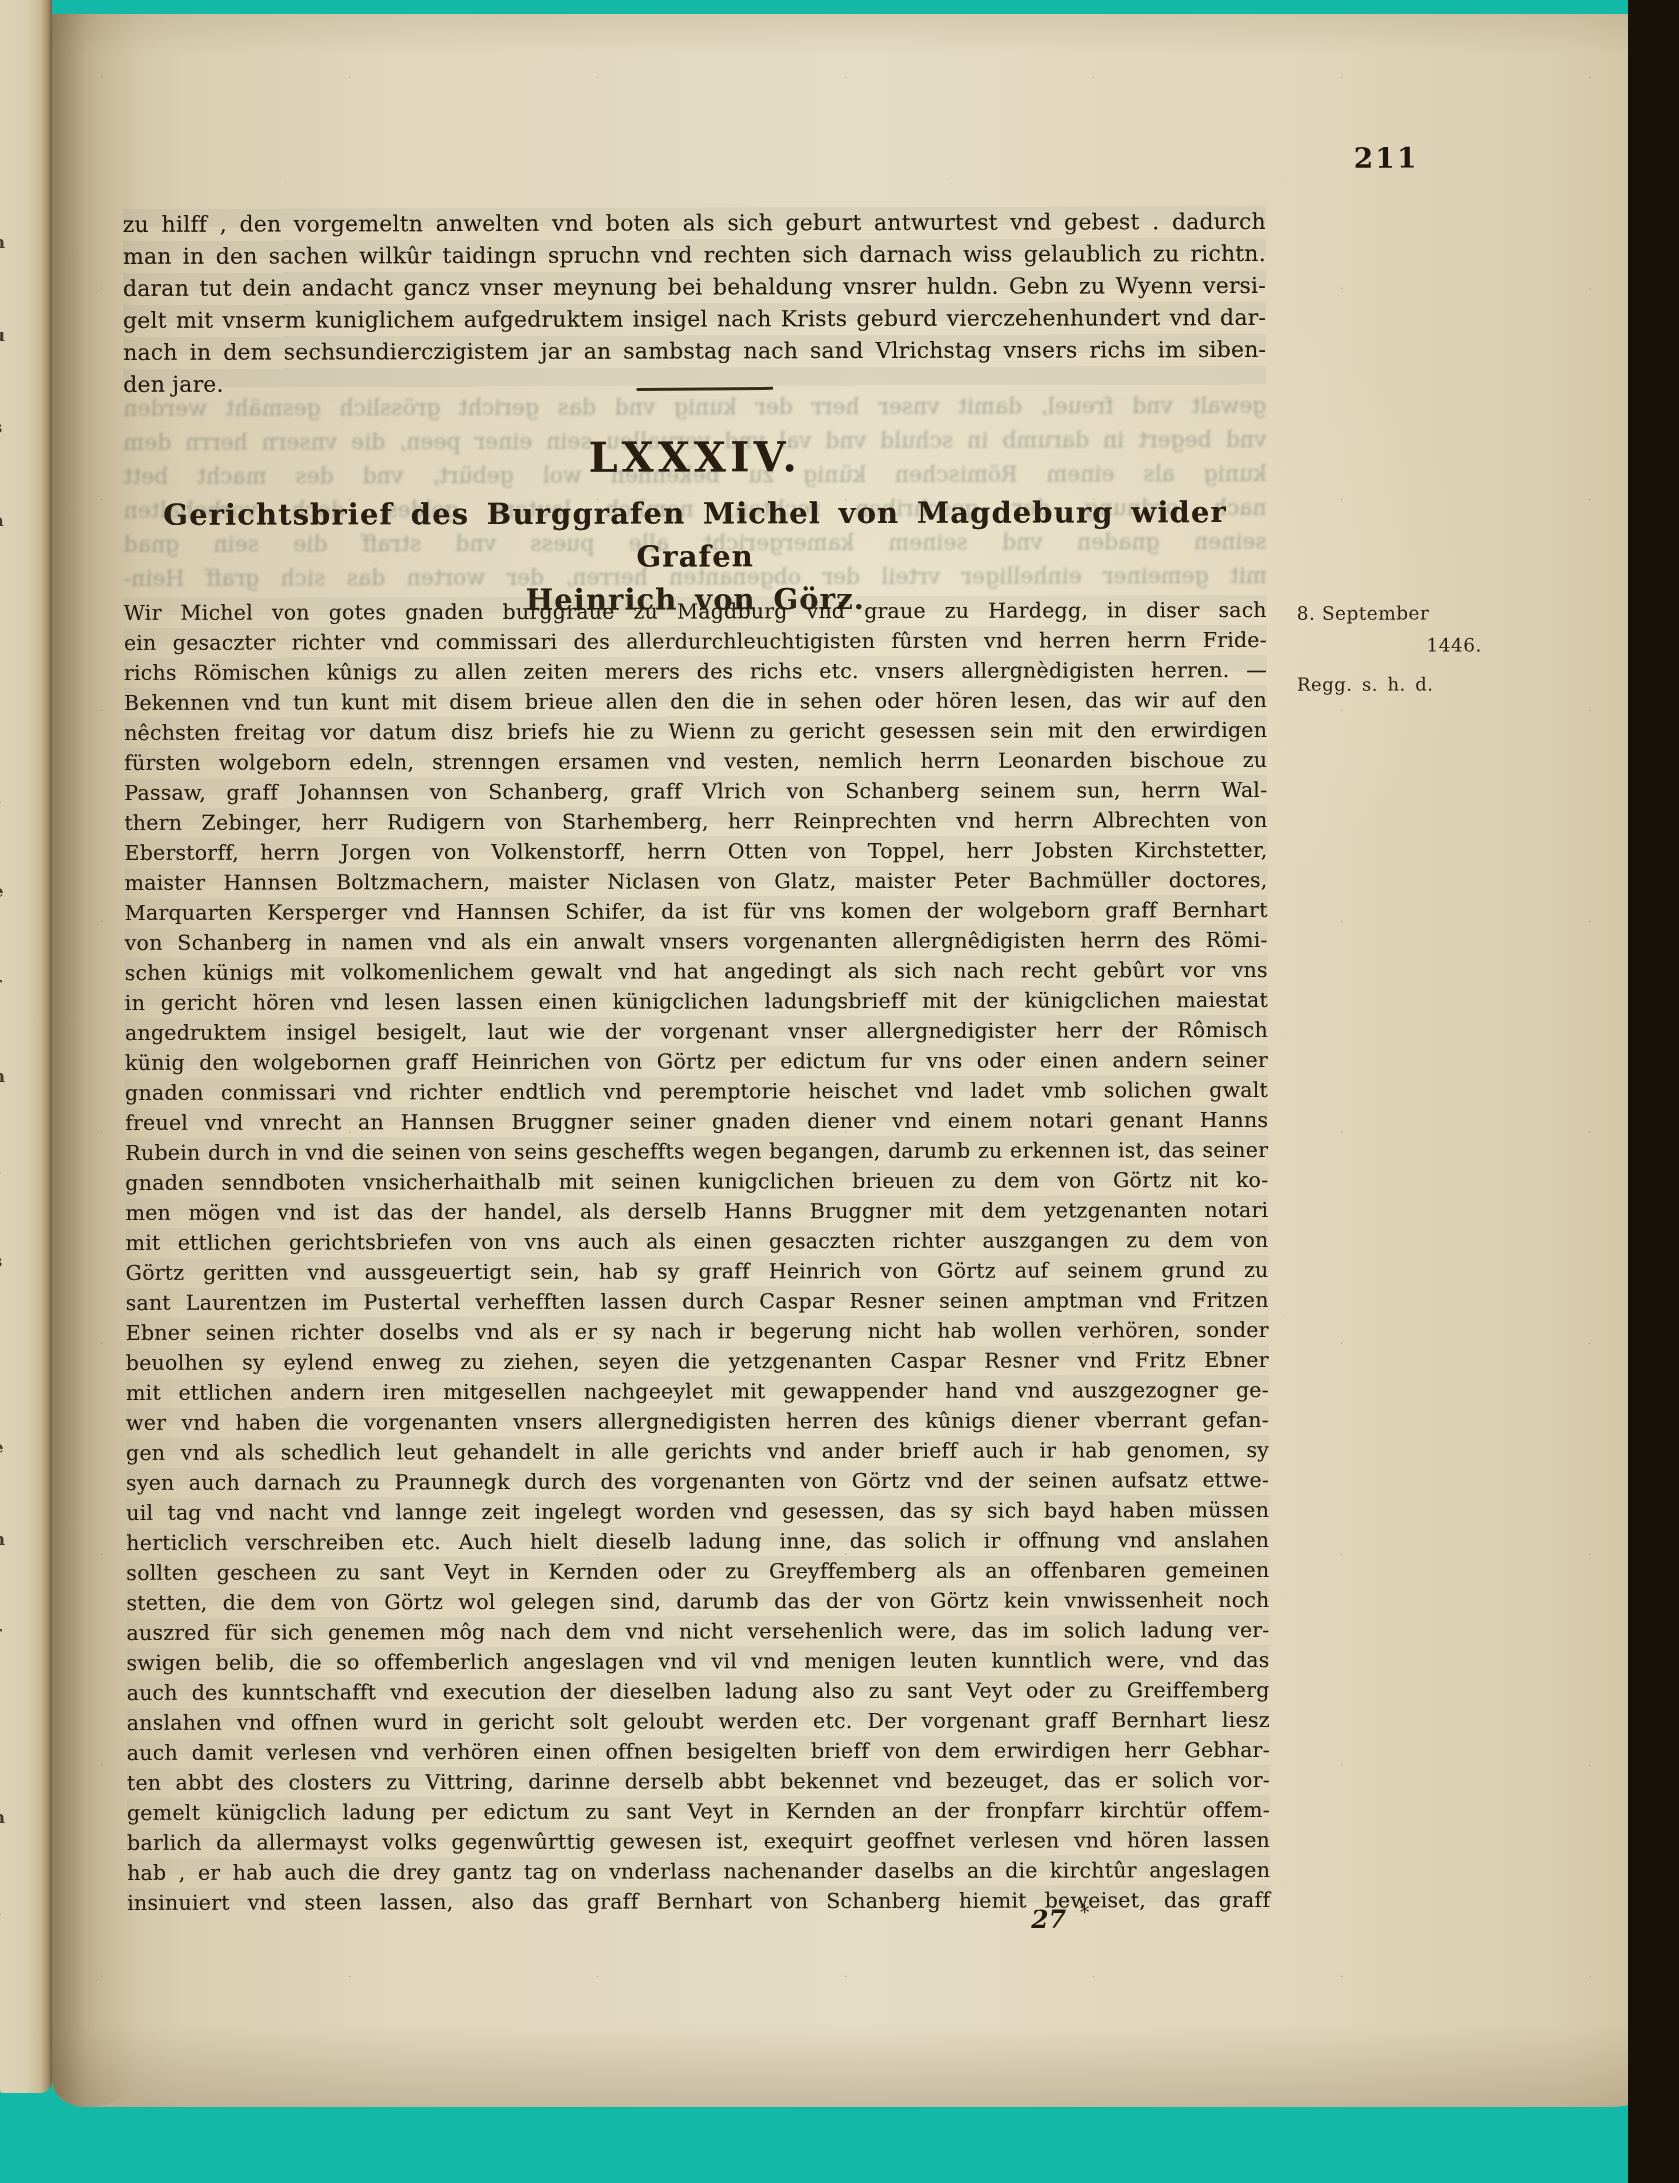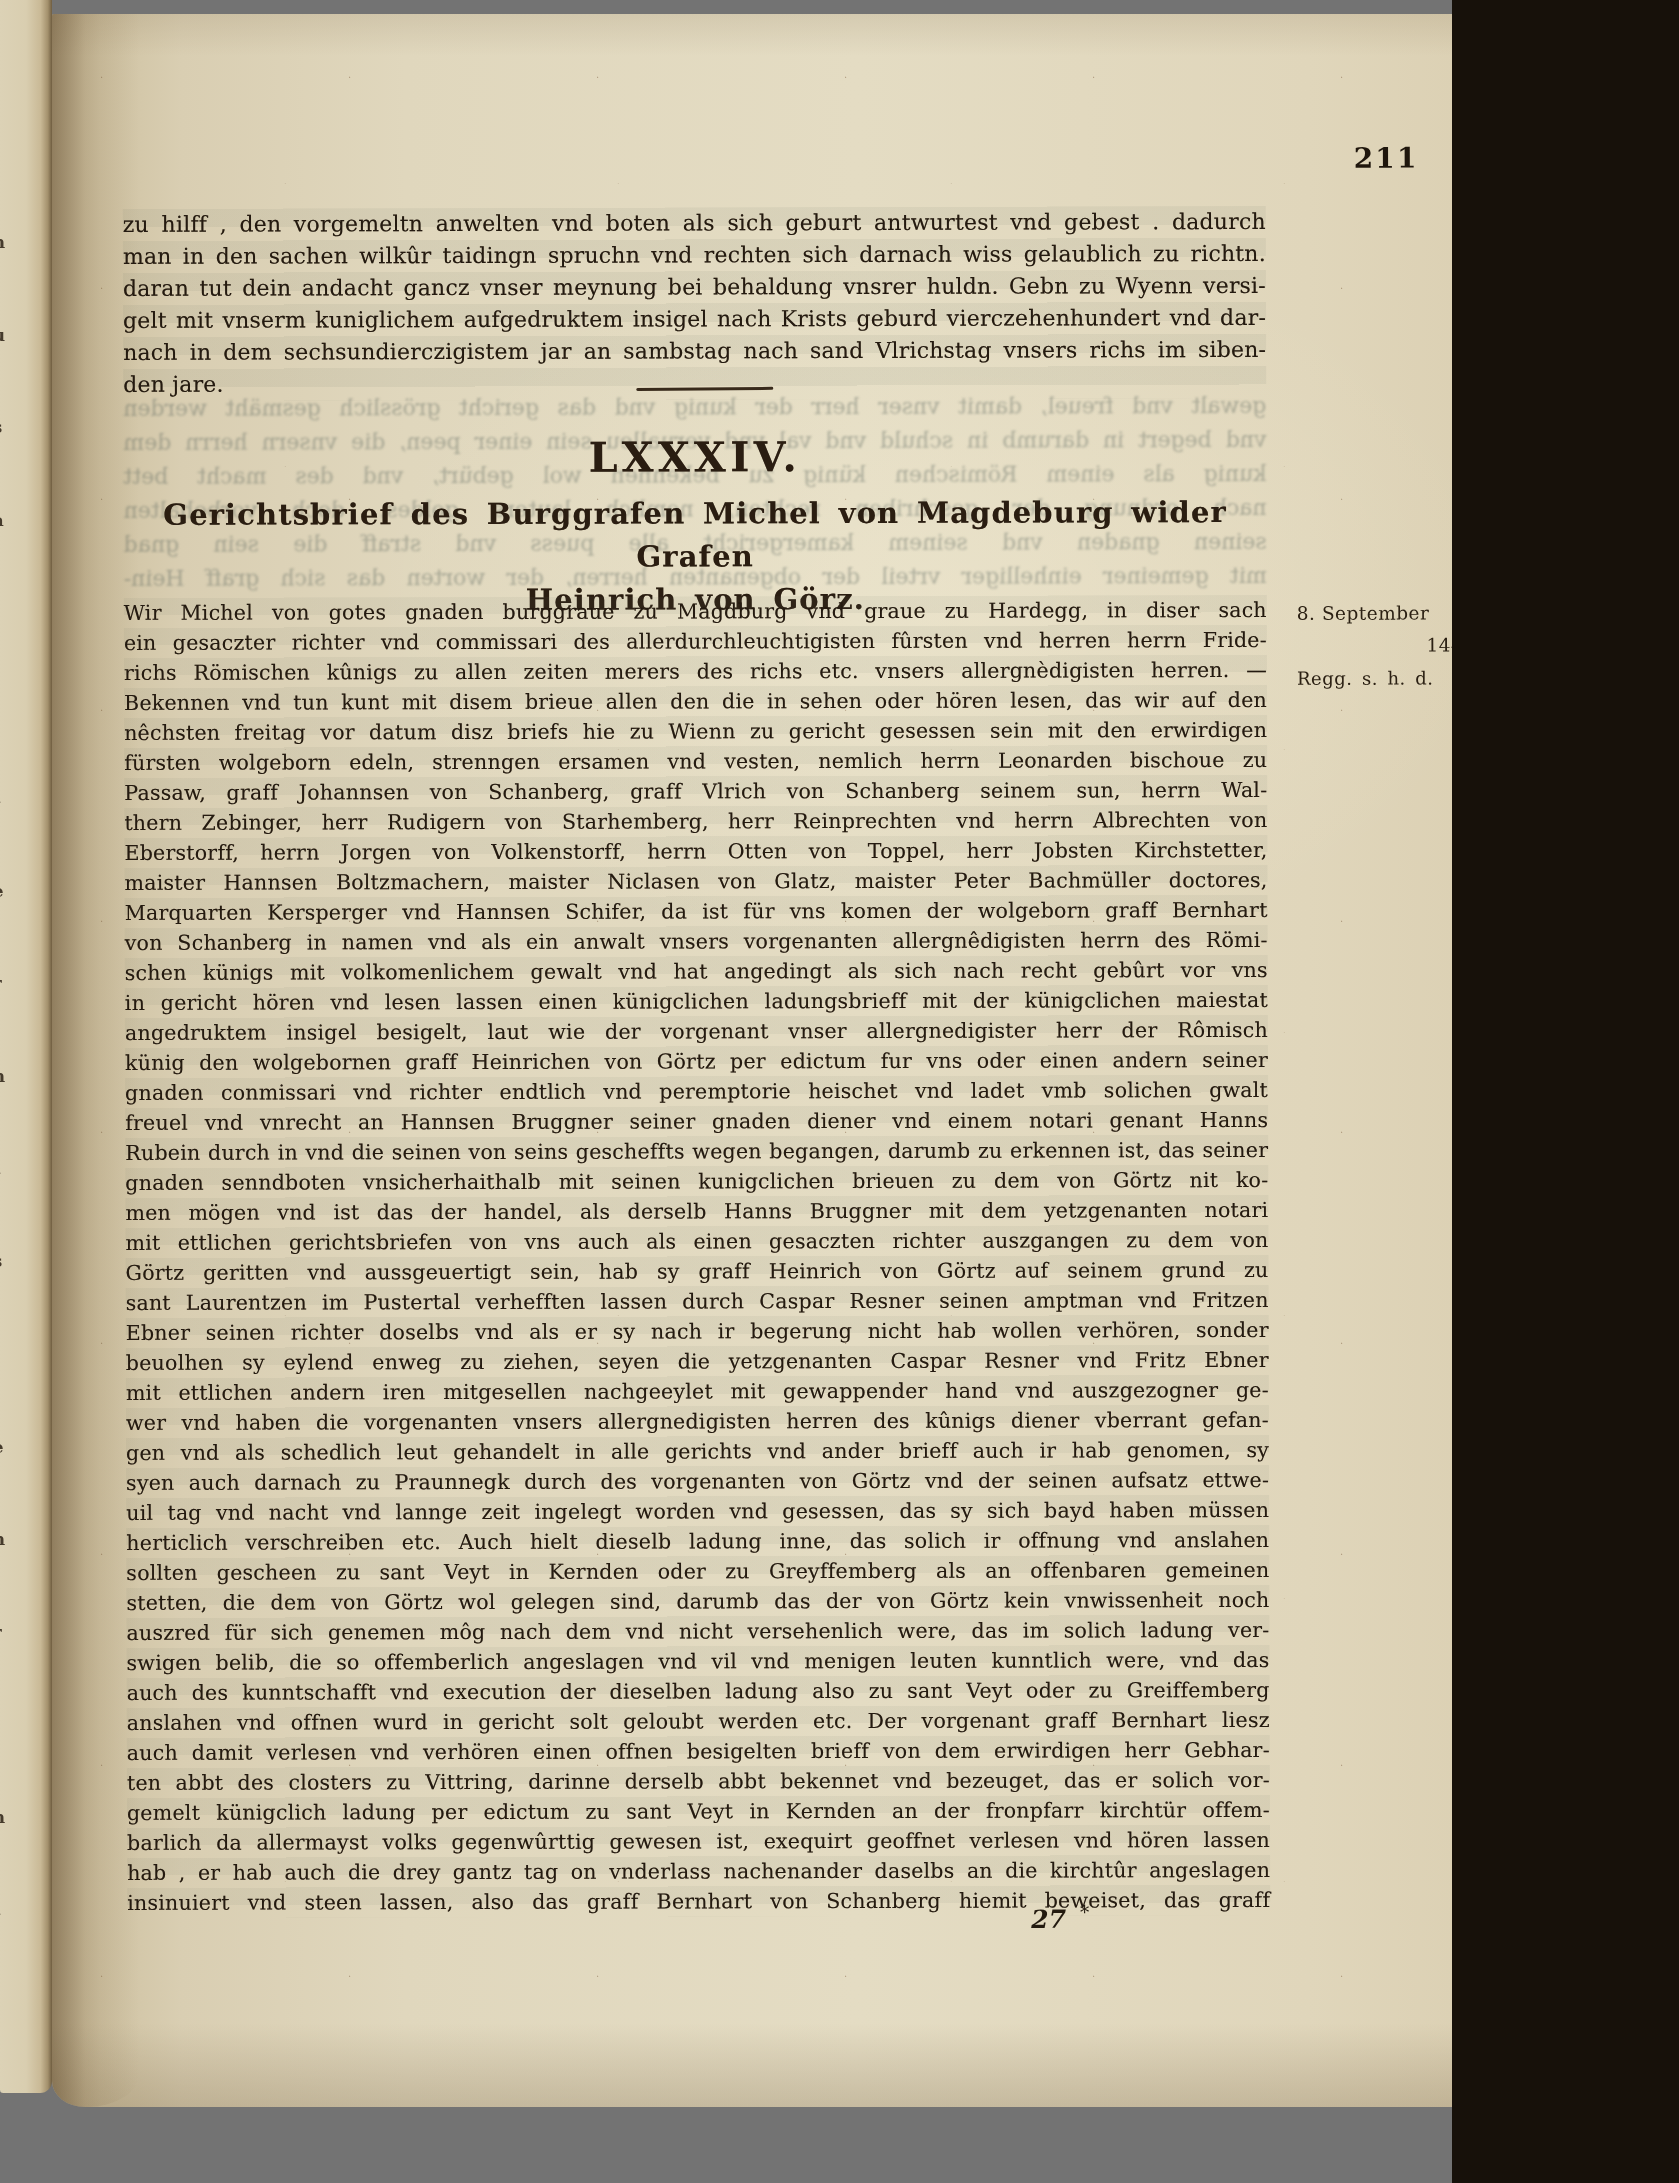--- a/index.html
+++ b/index.html
@@ -1,16 +1,16 @@
 <!DOCTYPE html>
 <html style="font-size:8.7px"><head>
 <meta charset="utf-8">
 <style>
   html,body{margin:0;padding:0;background:#17110a;}
-  .stage{position:relative;width:1452px;height:2183px;background:#737373;overflow:hidden;
+  .stage{position:relative;width:1628px;height:2183px;background:#14b8a6;overflow:hidden;
          font-family:"DejaVu Serif","Liberation Serif",serif;color:#241a10;}
 
   
   .facing-strip{position:absolute;left:0;top:0;width:52px;height:2093px;overflow:hidden;
     background:linear-gradient(90deg,#dcd2b6 0%,#d9ceb0 50%,#c9b996 78%,#a3906c 92%,#6f5d40 100%);
     border-radius:0 0 12px 3.3px;
     display:flex;flex-direction:column;justify-content:space-between;
     padding:233px 0 81px 0;box-sizing:border-box;}
   .frag{font-size:17.4px;line-height:18.5px;height:18.5px;color:#2c2115;opacity:.85;
         margin-left:-7.6px;letter-spacing:0;font-weight:bold;}
@@ -55,21 +55,21 @@
   .heading{position:absolute;left:73px;top:419px;width:1143px;text-align:center;
     font-size:41px;font-weight:bold;letter-spacing:4.3px;color:#2a1d11;
     text-shadow:0 0 0.5px rgba(40,26,12,.5);}
   .subtitle{position:absolute;left:73px;top:478px;width:1143px;text-align:center;
     font-size:29px;font-weight:bold;line-height:43px;letter-spacing:1.1px;word-spacing:6.5px;
     color:#2a1d11;text-shadow:0 0 0.5px rgba(40,26,12,.45);}
 
   .margin-note{position:absolute;left:1246px;top:585px;width:185px;
     font-size:18.5px;line-height:31.5px;color:#2b2013;letter-spacing:0.5px;}
   .margin-note .year{padding-left:42px;text-align:right;}
-  .margin-note .ref{margin-top:2px;font-size:18px;word-spacing:3.3px;}
+  .margin-note .ref{margin-top:8px;font-size:18px;word-spacing:3.3px;}
 
   .bodytext{position:absolute;left:73px;top:582px;width:1143px;
     font-size:20.6px;line-height:30px;letter-spacing:0.2px;
     text-shadow:0 0 0.5px rgba(46,30,14,.4);
     background:repeating-linear-gradient(180deg, rgba(104,114,98,.08) 0 17.4px, rgba(0,0,0,0) 17.4px 30px);}
 
   
   .ghosts{position:absolute;left:73px;top:376px;width:1143px;
     font-size:22px;line-height:34px;color:rgba(84,98,90,.40);
     transform:scaleX(-1);filter:blur(1.1px);z-index:0;}

